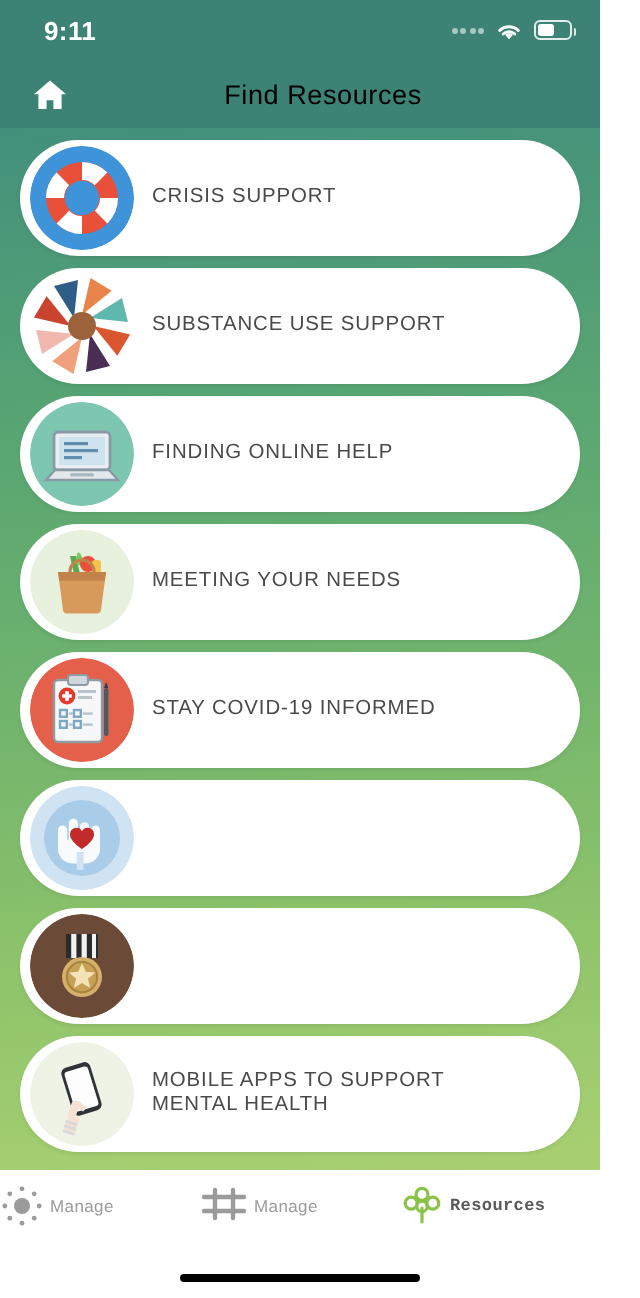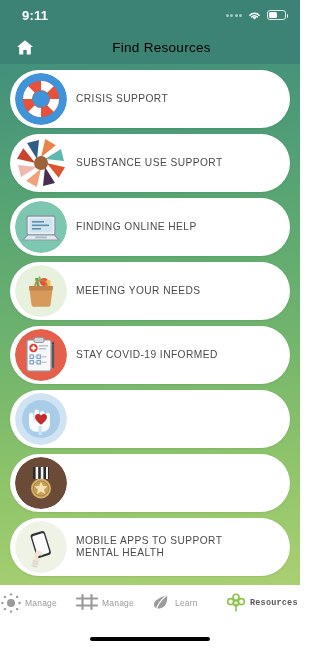--- a/index.html
+++ b/index.html
@@ -298,29 +298,20 @@
         <svg width="24" height="22" viewBox="0 0 24 22" stroke="#9b9b9b" stroke-width="2.2" fill="none" stroke-linecap="round">
           <line x1="2" y1="6.5" x2="22" y2="6.5"></line>
           <line x1="2" y1="13.5" x2="22" y2="13.5"></line>
           <line x1="7.5" y1="3" x2="7.5" y2="17"></line>
           <line x1="16.5" y1="3" x2="16.5" y2="17"></line>
         </svg>
       </span>
       <span class="tab-label">Manage</span>
     </div>
 
-    <div class="tab">
-      <span class="tab-ic">
-        <svg width="22" height="22" viewBox="0 0 22 22">
-          <path d="M17 3c1 7-1.5 12.5-7.5 13.5C6 17.1 3.6 15 4 12 4.5 8 9.5 6 17 3z" fill="#9b9b9b"></path>
-          <path d="M17 3C12 7 8 11.5 6 18" stroke="#ffffff" stroke-width="1.1" fill="none"></path>
-        </svg>
-      </span>
-      <span class="tab-label">Learn</span>
-    </div>
 
     <div class="tab active">
       <span class="tab-ic">
         <svg width="22" height="22" viewBox="0 0 22 22" fill="none" stroke="#8bc34a" stroke-width="1.6">
           <circle cx="11" cy="5.2" r="3"></circle>
           <circle cx="5.6" cy="9.6" r="3"></circle>
           <circle cx="16.4" cy="9.6" r="3"></circle>
           <circle cx="11" cy="11.2" r="2.6"></circle>
           <line x1="11" y1="12" x2="11" y2="19" stroke-linecap="round"></line>
         </svg>

